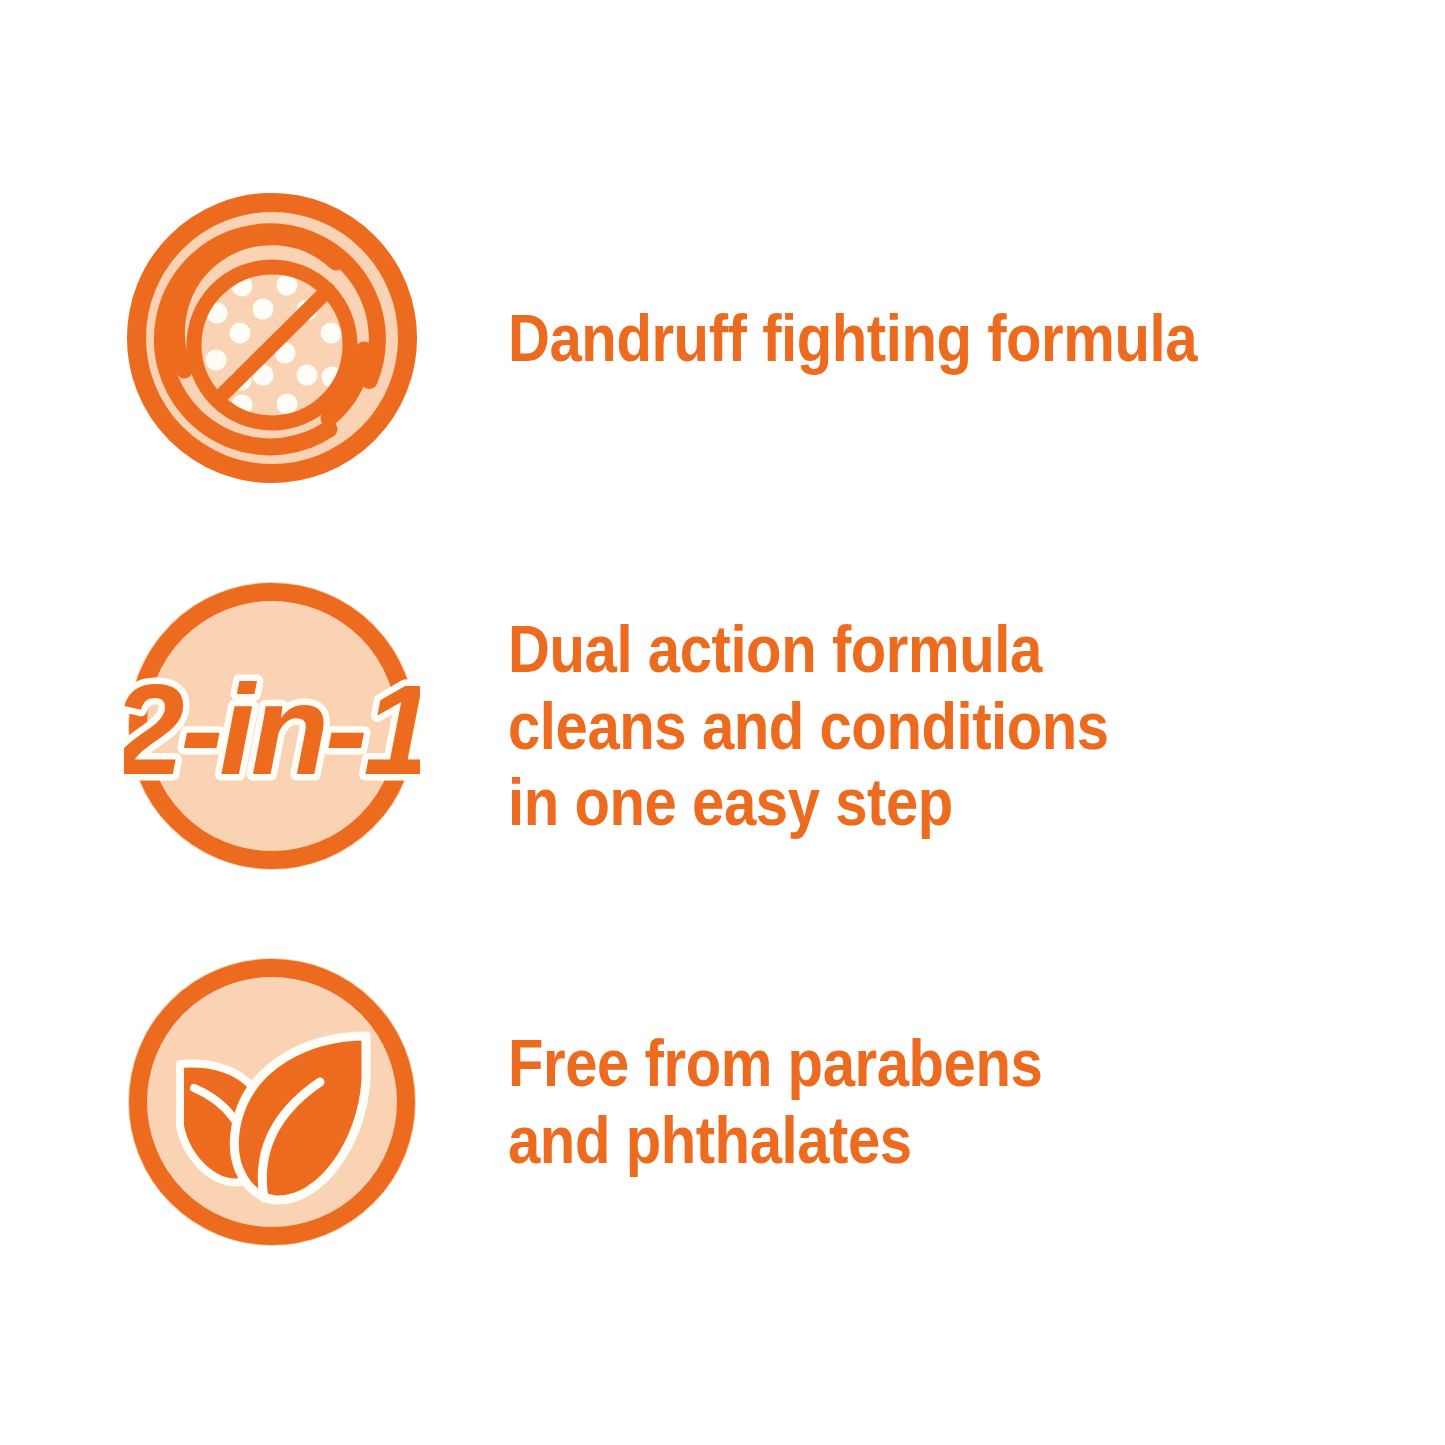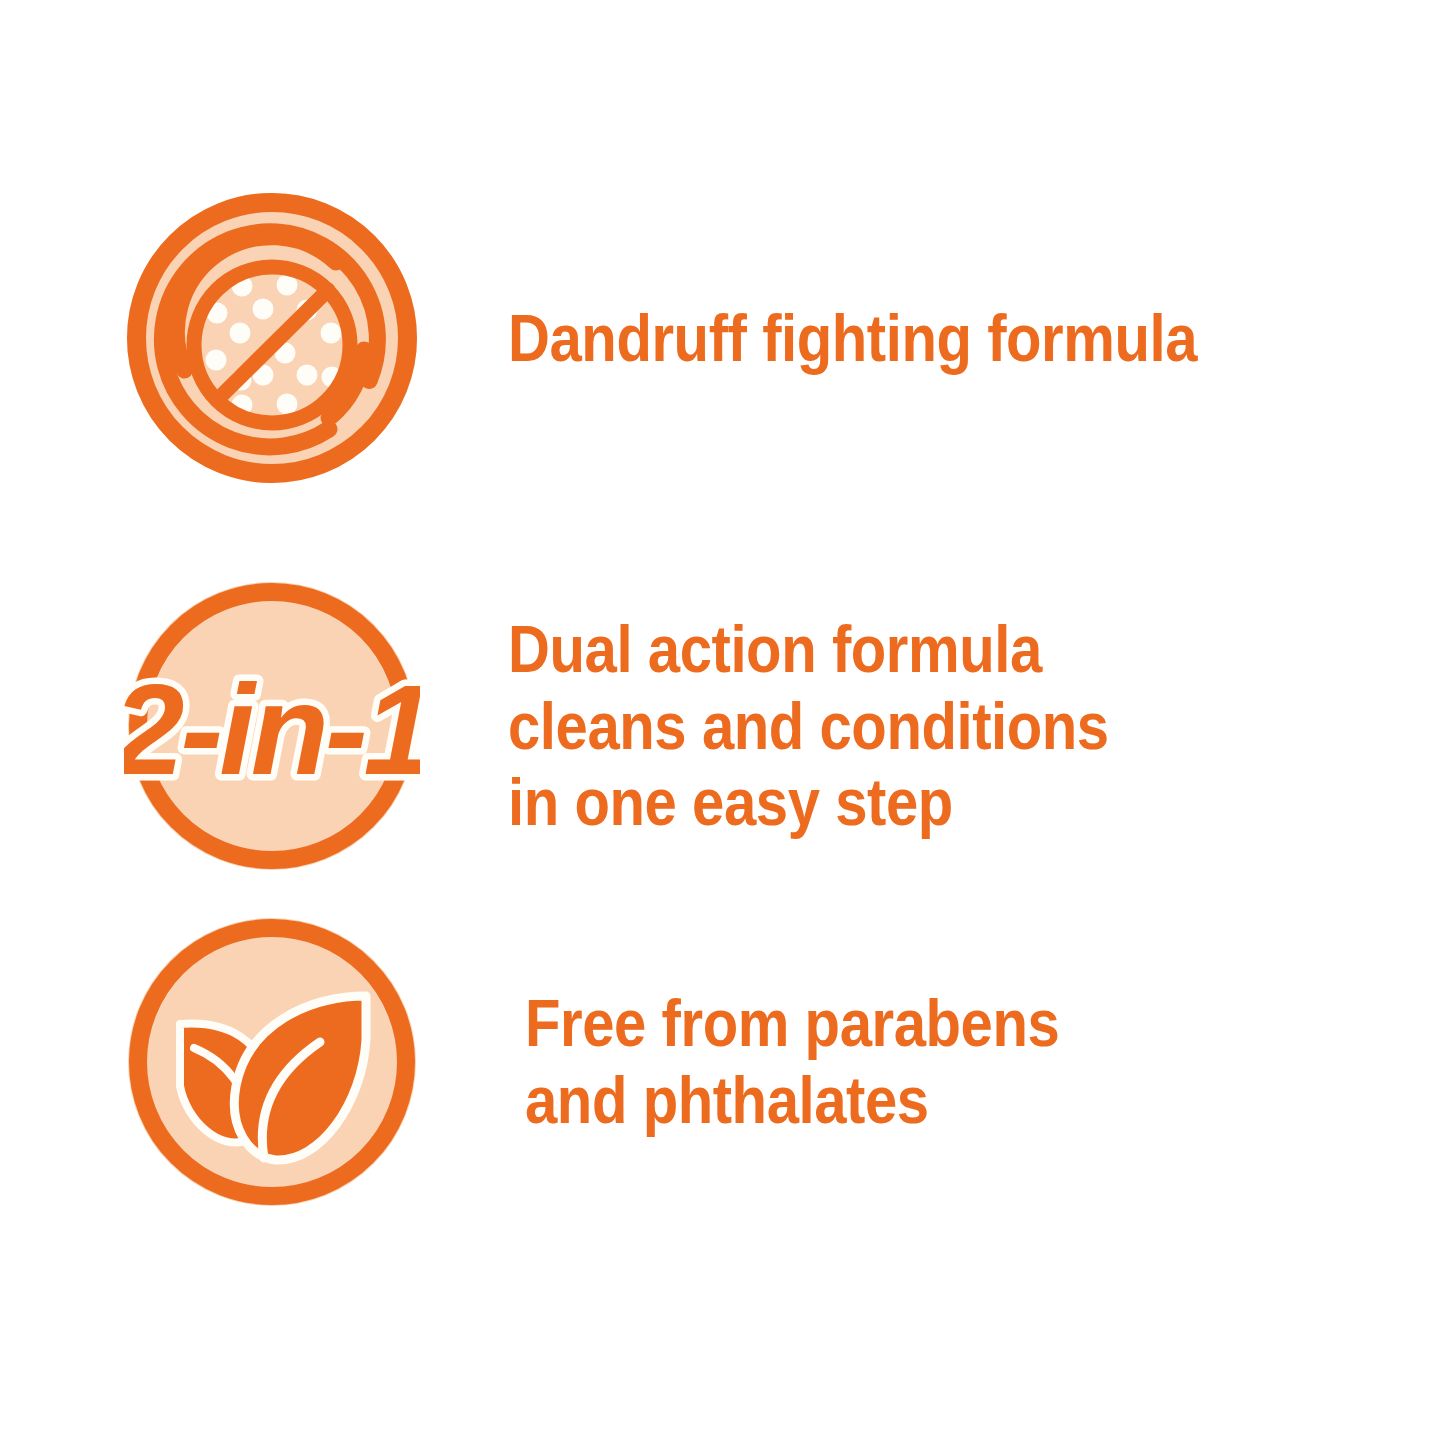--- a/index.html
+++ b/index.html
@@ -51,21 +51,21 @@
     line-height: 1.16;
     letter-spacing: -0.5px;
     white-space: pre-line;
     transform: scaleX(0.88);
     transform-origin: left center;
   }
 
   
   #row-0 { top: 190px; }
   #row-1 { top: 578px; }
-  #row-2 { top: 914px; gap: 17px; }
+  #row-2 { top: 954px; }
 </style>
 </head>
 <body>
 
 <div id="board">
 
   <div class="feature-row" id="row-0">
     <div class="icon-wrap">
       <svg viewBox="0 0 296 296" xmlns="http://www.w3.org/2000/svg">
 

